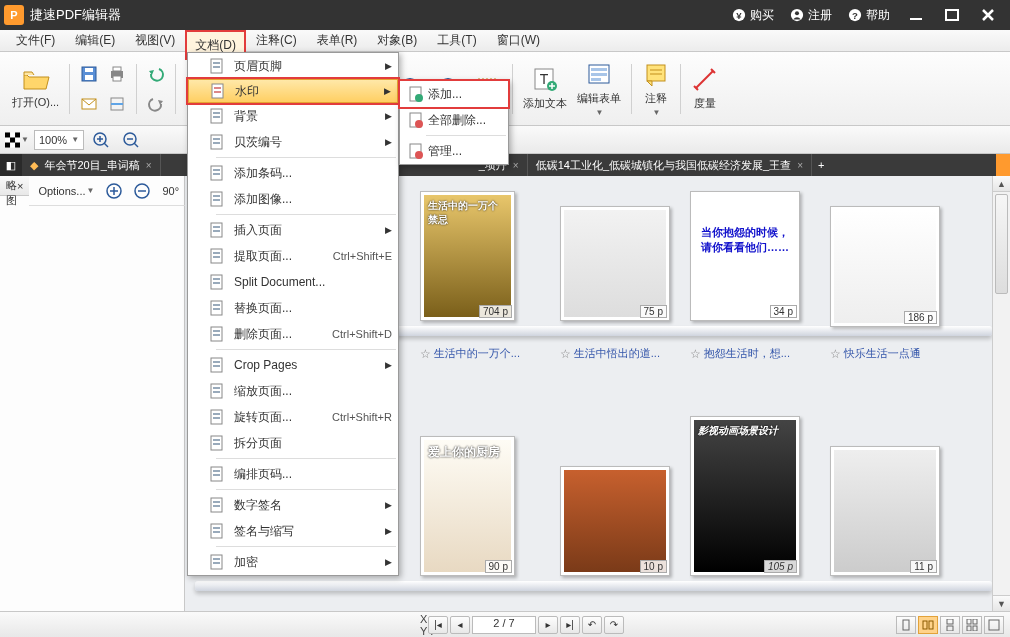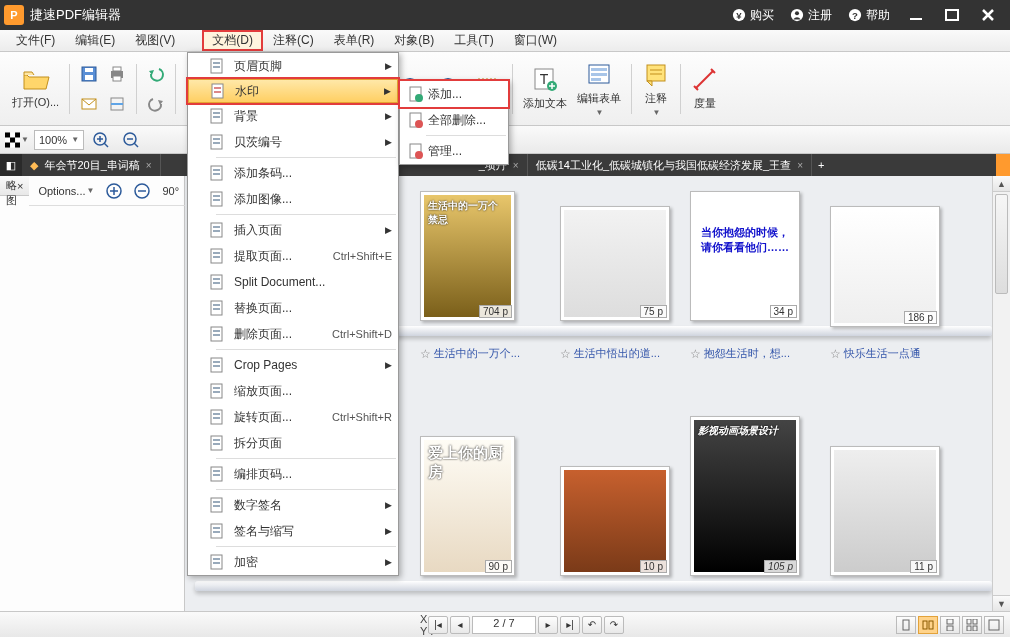--- a/index.html
+++ b/index.html
@@ -8,21 +8,21 @@
 .titlebar { height: 30px; background: #333; display: flex; align-items: center; padding: 0 4px; color: #fff; }
 .titlebar .logo { width: 20px; height: 20px; background: #ff9a2e; border-radius: 3px; display: flex; align-items: center; justify-content: center; font-weight: bold; color: #fff; margin-right: 6px; font-size: 11px; }
 .titlebar .title { flex: 0 0 auto; font-size: 13px; }
 .titlebar .spacer { flex: 1; }
 .titlebar .tbtn { display: flex; align-items: center; gap: 4px; padding: 0 8px; height: 100%; cursor: pointer; }
 .titlebar .tbtn svg { width: 14px; height: 14px; }
 .titlebar .winbtn { width: 36px; height: 100%; display: flex; align-items: center; justify-content: center; cursor: pointer; }
 
 .menubar { height: 22px; background: linear-gradient(#fafafa,#ececec); border-bottom: 1px solid #c8c8c8; display: flex; align-items: stretch; padding-left: 6px; }
 .menubar .mitem { padding: 0 10px; display: flex; align-items: center; font-size: 12px; cursor: pointer; }
-.menubar .mitem.active { background: #fff4de; border: 2px solid #e23c3c; padding: 4px 8px; margin-left: 17px; }
+.menubar .mitem.active { background: #fff4de; border: 2px solid #e23c3c; padding: 13px 8px; }
 
 .toolbar { height: 74px; background: linear-gradient(#fdfdfd,#efefef); border-bottom: 1px solid #c8c8c8; display: flex; align-items: center; padding: 4px 8px; gap: 2px; }
 .toolbar .sep { width: 1px; height: 50px; background: #d0d0d0; margin: 0 4px; }
 .ticon { width: 26px; height: 26px; display: flex; align-items: center; justify-content: center; border: 1px solid transparent; border-radius: 2px; cursor: pointer; }
 .ticon.big { width: 36px; height: 36px; }
 .ticon svg { width: 18px; height: 18px; }
 .ticon.big svg { width: 26px; height: 26px; }
 .drop { font-size: 8px; color: #666; margin-left: 1px; }
 
 .strip { height: 28px; background: linear-gradient(#fafafa,#eaeaea); border-bottom: 1px solid #c8c8c8; display: flex; align-items: center; padding: 0 4px; gap: 4px; }
@@ -420,21 +420,21 @@
         <div class="book" style="left: 645px; top: 30px; width: 110px; height: 121px;">
           <div class="cov" style="background:linear-gradient(#fff,#eee);"></div>
           <div class="badge">186 p</div>
         </div>
         <div class="cap" style="left: 645px; top: 170px;">
           <span class="star">☆</span>
           <span>快乐生活一点通</span>
         </div>
         <div class="book" style="left: 235px; top: 260px; width: 95px; height: 140px;">
           <div class="cov" style="background:linear-gradient(#fefcf5,#e8d9c2);">
-            <div style="font-size:15px;color:#fff;text-shadow:0 0 2px #000;padding:4px;font-weight:bold">爱上你的厨房</div>
+            <div style="font-size:12px;color:#fff;text-shadow:0 0 2px #000;padding:4px;font-weight:bold">爱上你的厨房</div>
           </div>
           <div class="badge">90 p</div>
         </div>
         <div class="book" style="left: 375px; top: 290px; width: 110px; height: 110px;">
           <div class="cov" style="background:linear-gradient(#c7602e,#7a3a18);"></div>
           <div class="badge">10 p</div>
         </div>
         <div class="book" style="left: 505px; top: 240px; width: 110px; height: 160px; font-style: italic;">
           <div class="cov" style="background:linear-gradient(#444,#000);">
             <div style="font-size:10px;color:#fff;text-shadow:0 0 2px #000;padding:4px;font-weight:bold">影视动画场景设计</div>

